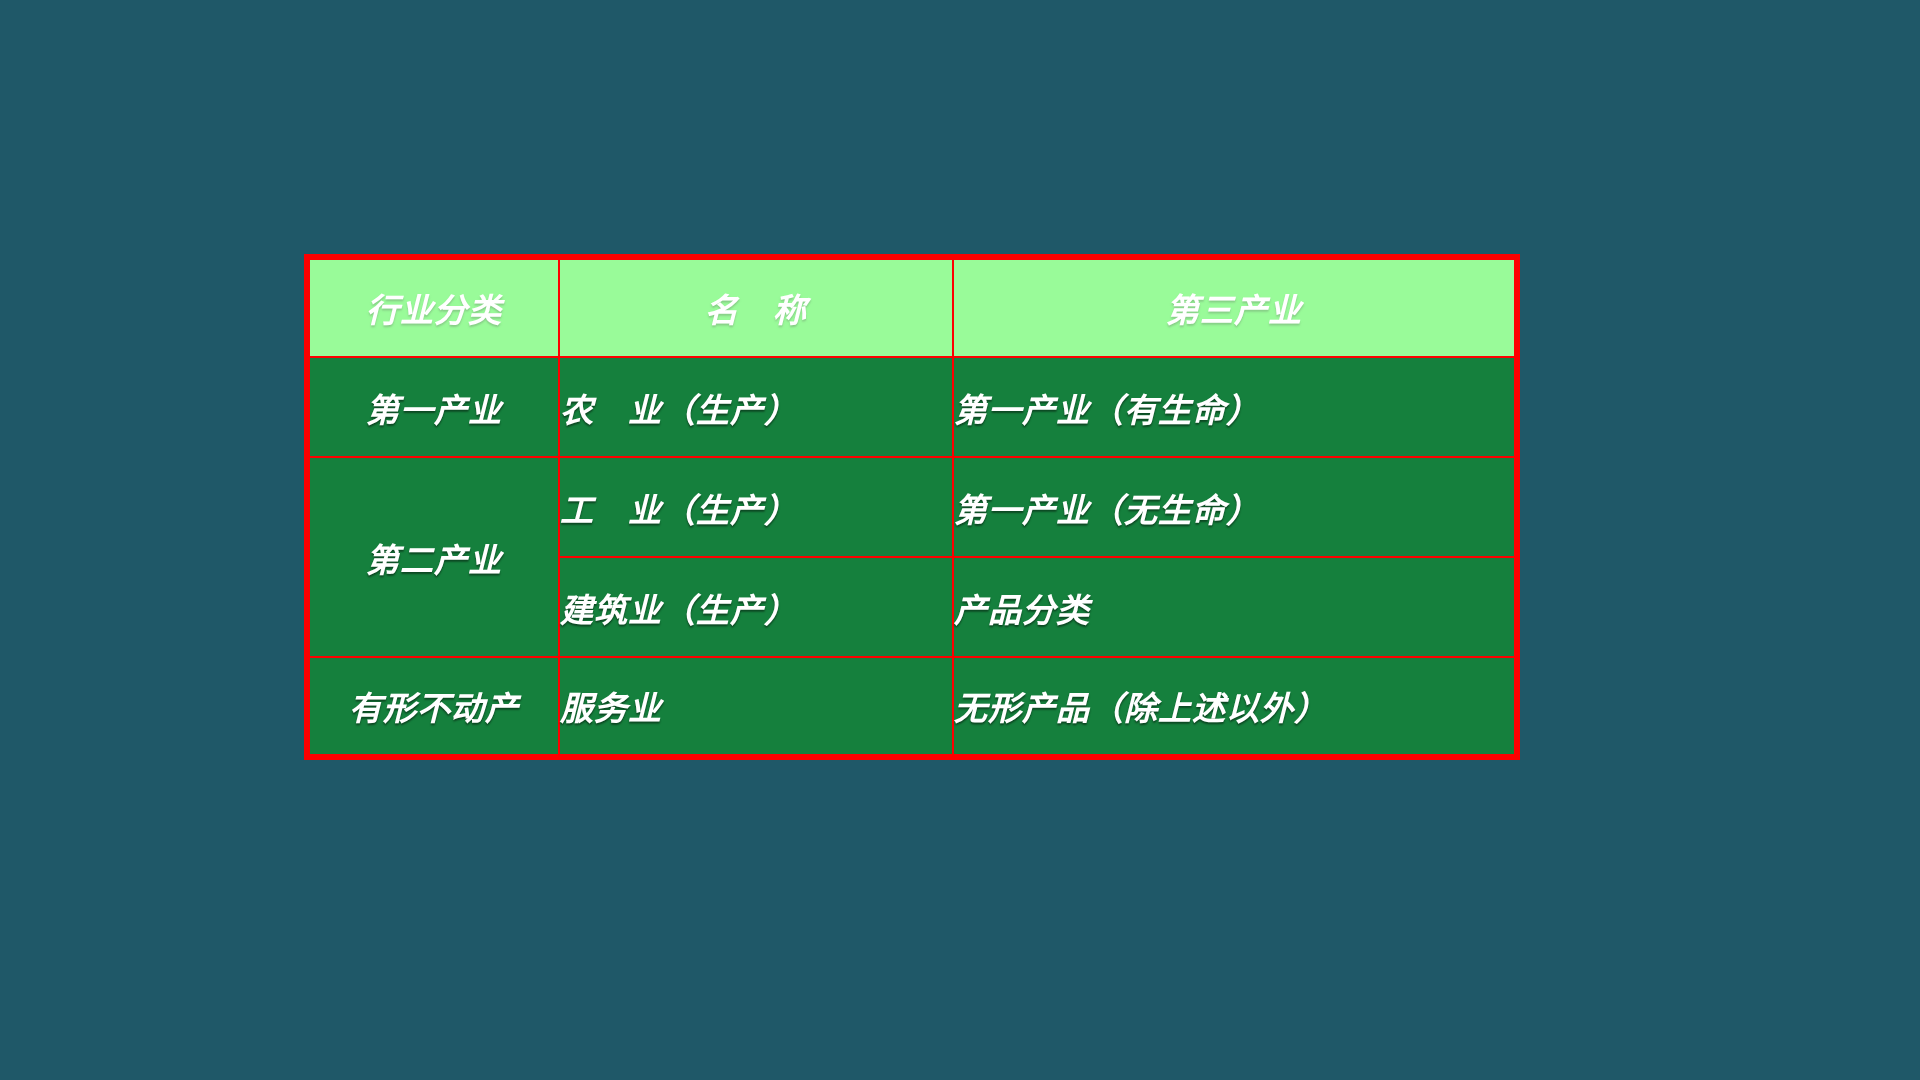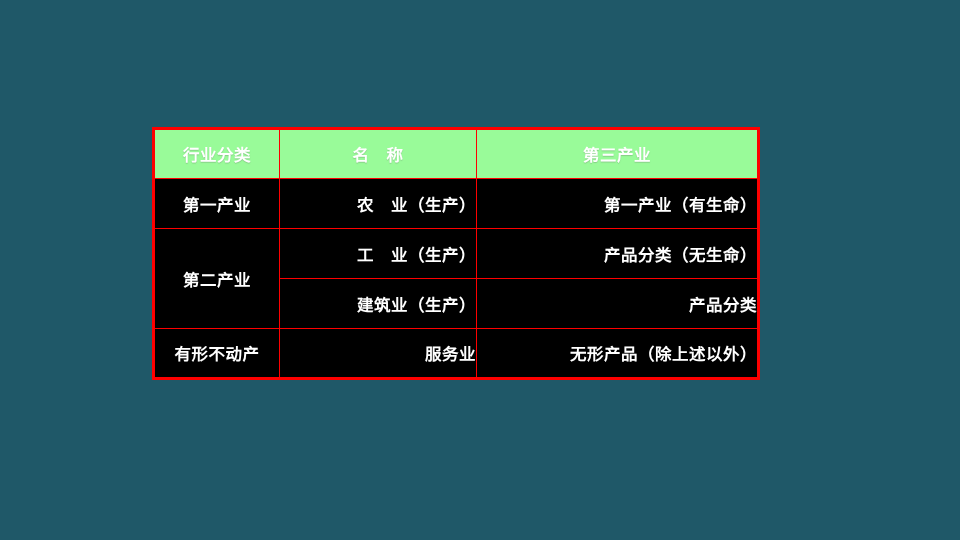--- a/index.html
+++ b/index.html
@@ -13,20 +13,21 @@
     overflow: hidden;
     font-family: "DejaVu Sans", "Liberation Sans", sans-serif;
   }
 
   #slide {
     position: relative;
     width: 960px;
     height: 540px;
     background: #1f5868;
     box-sizing: border-box;
+    font-style: italic;
   }
 
   
   #table-wrap {
     position: absolute;
     left: 152px;
     top: 127px;
     width: 605px;
     height: 250px;
   }
@@ -64,36 +65,36 @@
     text-align: center;
     letter-spacing: 0.5px;
     text-shadow: 0 1px 1px rgba(120,170,120,0.55);
     white-space: nowrap;
   }
 
   
   tr.body-row { height: 50px; }
 
   td.body-cell {
-    background: #000000;
+    background: #15803d;
     color: #ffffff;
     font-size: 16.5px;
     font-weight: bold;
     letter-spacing: 0.5px;
     text-shadow: 0 1px 1px rgba(0,0,0,0.45);
     white-space: nowrap;
   }
 
   td.col-sector {
     text-align: center;
   }
 
   td.col-name,
   td.col-product {
-    text-align: right;
+    text-align: left;
     padding-left: 16px;
   }
 </style>
 </head>
 <body>
 
 <div id="slide">
 
   <div id="table-wrap">
     <table class="classification">
@@ -113,21 +114,21 @@
 
         <tr class="body-row">
           <td class="body-cell col-sector">第一产业</td>
           <td class="body-cell col-name">农　业（生产）</td>
           <td class="body-cell col-product">第一产业（有生命）</td>
         </tr>
 
         <tr class="body-row">
           <td class="body-cell col-sector" rowspan="2">第二产业</td>
           <td class="body-cell col-name">工　业（生产）</td>
-          <td class="body-cell col-product">产品分类（无生命）</td>
+          <td class="body-cell col-product">第一产业（无生命）</td>
         </tr>
 
         <tr class="body-row">
           <td class="body-cell col-name">建筑业（生产）</td>
           <td class="body-cell col-product">产品分类</td>
         </tr>
 
         <tr class="body-row">
           <td class="body-cell col-sector">有形不动产</td>
           <td class="body-cell col-name">服务业</td>

